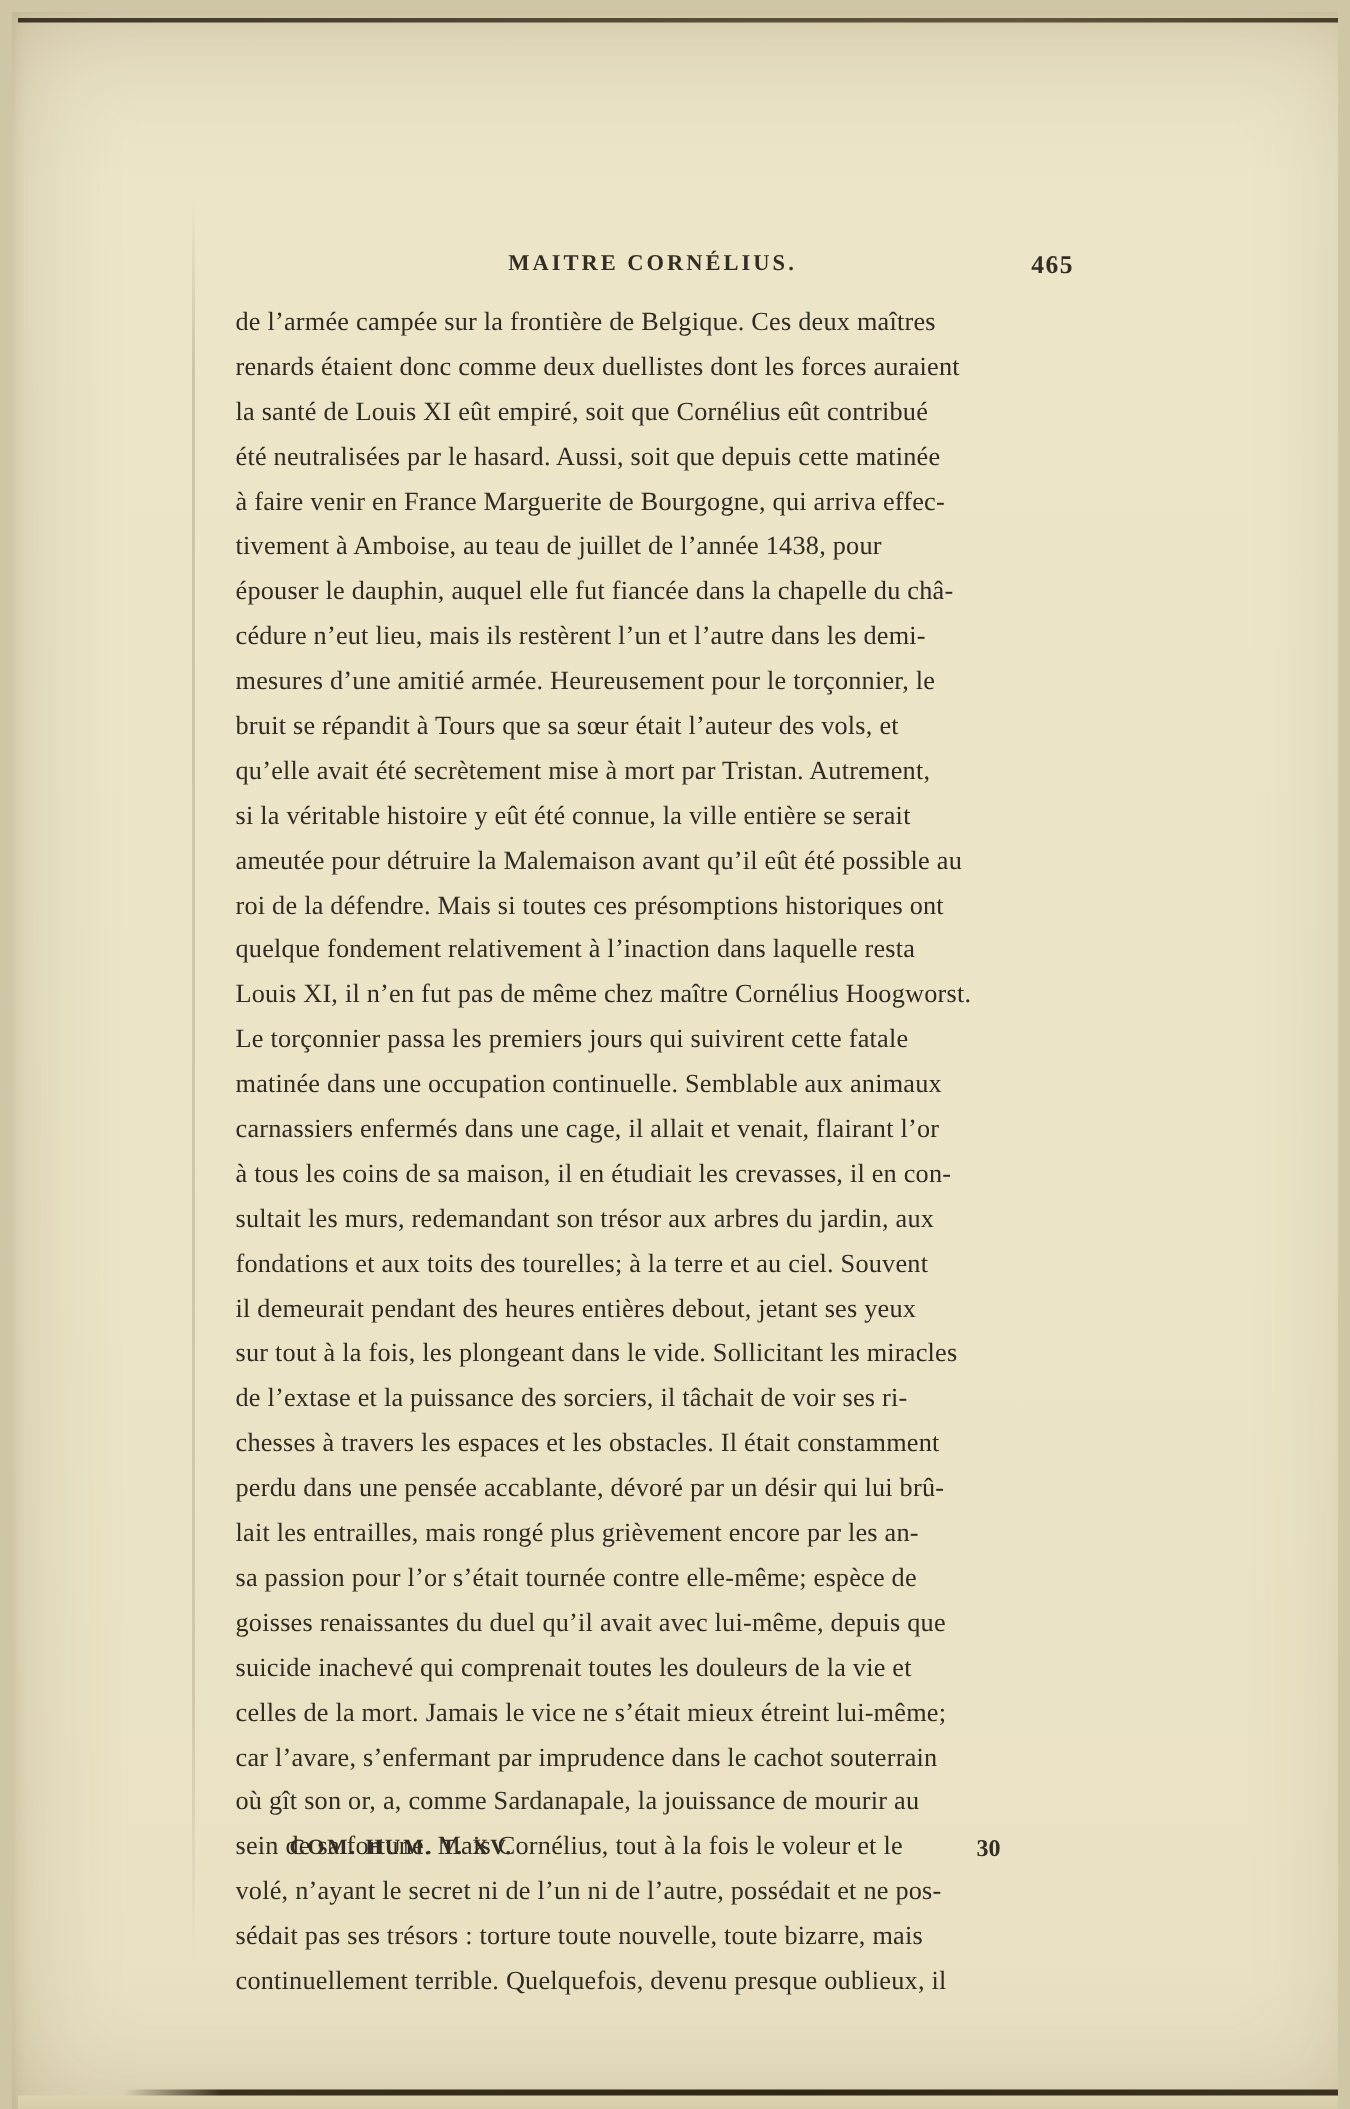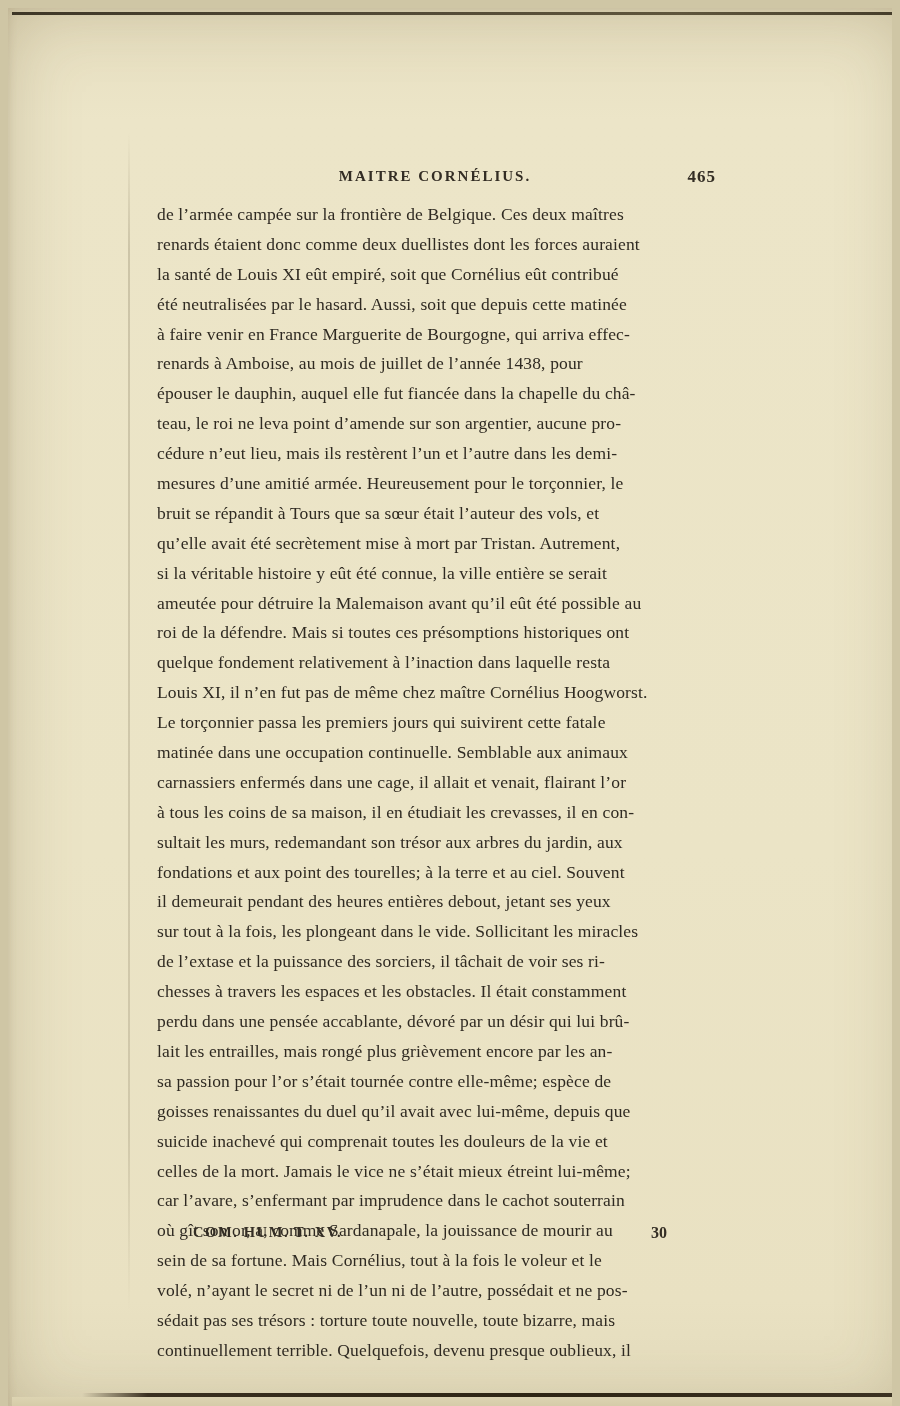--- a/index.html
+++ b/index.html
@@ -124,38 +124,37 @@
       <div class="running-title">MAITRE CORNÉLIUS.</div>
       <div class="running-pagenum">465</div>
     </div>
 
     <div class="body-text">
         <div class="line">de l’armée campée sur la frontière de Belgique. Ces deux maîtres</div>
         <div class="line">renards étaient donc comme deux duellistes dont les forces auraient</div>
         <div class="line">la santé de Louis XI eût empiré, soit que Cornélius eût contribué</div>
         <div class="line">été neutralisées par le hasard. Aussi, soit que depuis cette matinée</div>
         <div class="line">à faire venir en France Marguerite de Bourgogne, qui arriva effec-</div>
-        <div class="line">renards à Amboise, au mois de juillet de l’année 1438, pour</div>
+        <div class="line">tivement à Amboise, au teau de juillet de l’année 1438, pour</div>
         <div class="line">épouser le dauphin, auquel elle fut fiancée dans la chapelle du châ-</div>
-        <div class="line">teau, le roi ne leva point d’amende sur son argentier, aucune pro-</div>
         <div class="line">cédure n’eut lieu, mais ils restèrent l’un et l’autre dans les demi-</div>
         <div class="line">mesures d’une amitié armée. Heureusement pour le torçonnier, le</div>
         <div class="line">bruit se répandit à Tours que sa sœur était l’auteur des vols, et</div>
         <div class="line">qu’elle avait été secrètement mise à mort par Tristan. Autrement,</div>
         <div class="line">si la véritable histoire y eût été connue, la ville entière se serait</div>
         <div class="line">ameutée pour détruire la Malemaison avant qu’il eût été possible au</div>
         <div class="line">roi de la défendre. Mais si toutes ces présomptions historiques ont</div>
         <div class="line">quelque fondement relativement à l’inaction dans laquelle resta</div>
         <div class="line">Louis XI, il n’en fut pas de même chez maître Cornélius Hoogworst.</div>
         <div class="line">Le torçonnier passa les premiers jours qui suivirent cette fatale</div>
         <div class="line">matinée dans une occupation continuelle. Semblable aux animaux</div>
         <div class="line">carnassiers enfermés dans une cage, il allait et venait, flairant l’or</div>
         <div class="line">à tous les coins de sa maison, il en étudiait les crevasses, il en con-</div>
         <div class="line">sultait les murs, redemandant son trésor aux arbres du jardin, aux</div>
-        <div class="line">fondations et aux point des tourelles; à la terre et au ciel. Souvent</div>
+        <div class="line">fondations et aux toits des tourelles; à la terre et au ciel. Souvent</div>
         <div class="line">il demeurait pendant des heures entières debout, jetant ses yeux</div>
         <div class="line">sur tout à la fois, les plongeant dans le vide. Sollicitant les miracles</div>
         <div class="line">de l’extase et la puissance des sorciers, il tâchait de voir ses ri-</div>
         <div class="line">chesses à travers les espaces et les obstacles. Il était constamment</div>
         <div class="line">perdu dans une pensée accablante, dévoré par un désir qui lui brû-</div>
         <div class="line">lait les entrailles, mais rongé plus grièvement encore par les an-</div>
         <div class="line">sa passion pour l’or s’était tournée contre elle-même; espèce de</div>
         <div class="line">goisses renaissantes du duel qu’il avait avec lui-même, depuis que</div>
         <div class="line">suicide inachevé qui comprenait toutes les douleurs de la vie et</div>
         <div class="line">celles de la mort. Jamais le vice ne s’était mieux étreint lui-même;</div>

